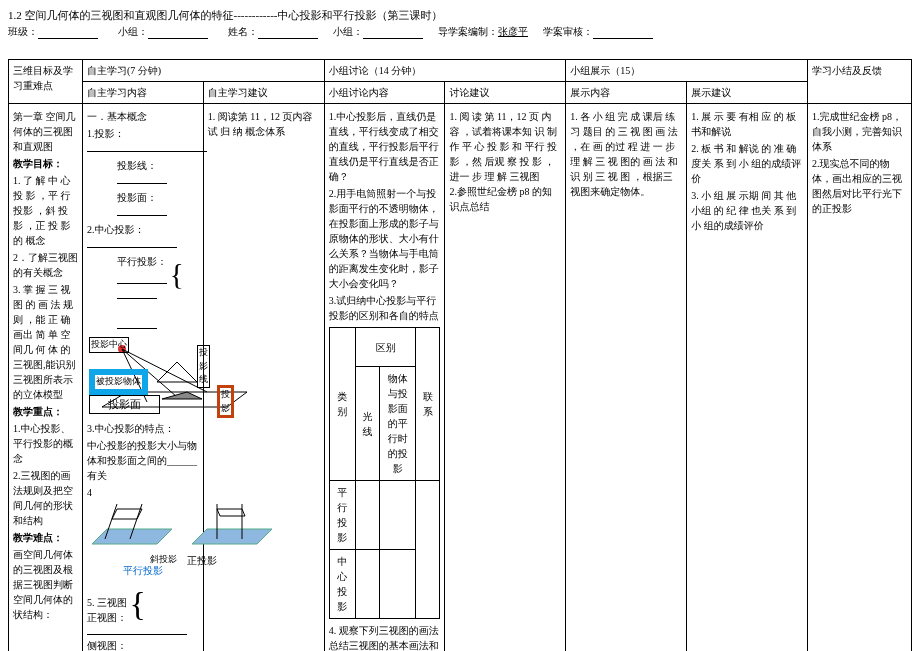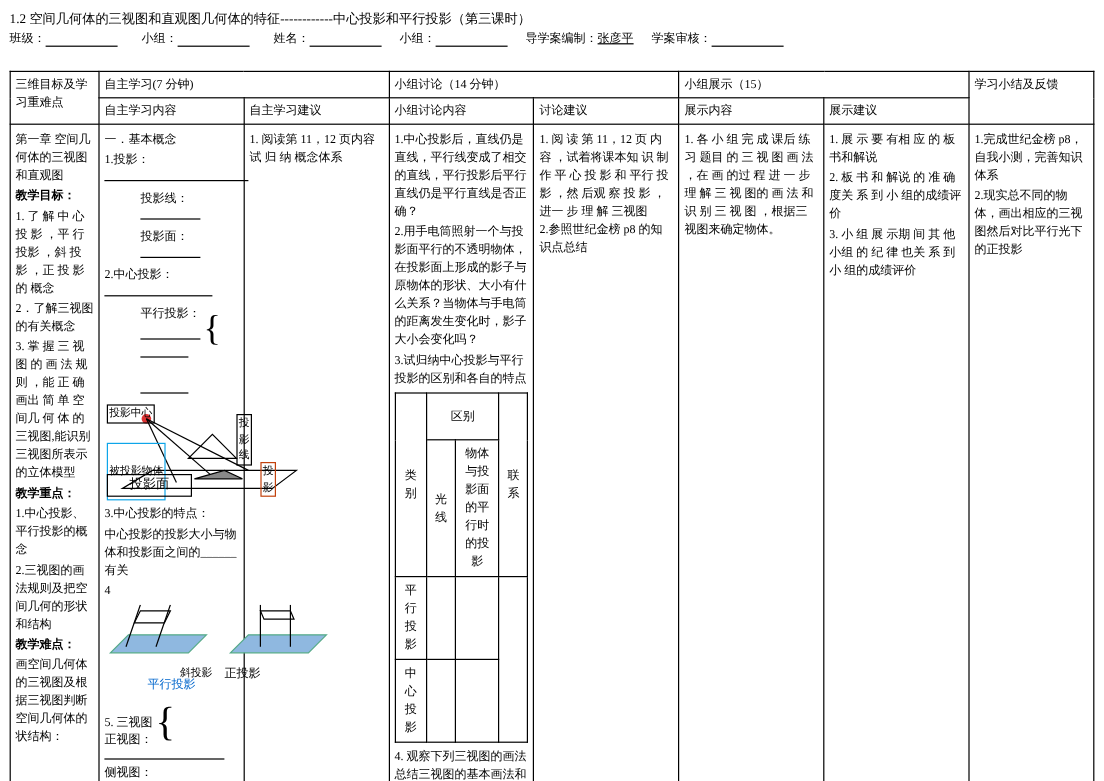--- a/index.html
+++ b/index.html
@@ -95,23 +95,23 @@
           <circle cx="35" cy="12" r="4" fill="#d33"></circle>
           <line x1="35" y1="12" x2="90" y2="60" stroke="#000"></line>
           <line x1="35" y1="12" x2="120" y2="55" stroke="#000"></line>
           <line x1="35" y1="12" x2="60" y2="65" stroke="#000"></line>
           <polygon points="70,45 110,45 90,25" fill="none" stroke="#000"></polygon>
           <polygon points="15,70 140,70 160,55 40,55" fill="none" stroke="#000"></polygon>
           <polygon points="75,62 115,62 100,55" fill="#888" stroke="#000"></polygon>
         </svg>
         <span style="position:absolute;left:2px;top:0;border:1px solid #000;padding:0 1px;font-size:9px">投影中心</span>
         <span style="position:absolute;left:110px;top:8px;border:1px solid #000;padding:0 1px;font-size:9px">投影线</span>
-        <span style="position:absolute;left:2px;top:32px;border:1px solid #0ea5e9;padding:16px 1px;font-size:9px">被投影物体</span>
+        <span style="position:absolute;left:2px;top:32px;border:6px solid #0ea5e9;padding:0 1px;font-size:9px">被投影物体</span>
         <span style="position:absolute;left:2px;top:58px;border:1px solid #000;padding:0 18px;font-size:11px">投影面</span>
-        <span style="position:absolute;left:130px;top:48px;border:1px solid #c2410c;padding:0 1px;font-size:9px">投影</span>
+        <span style="position:absolute;left:130px;top:48px;border:3px solid #c2410c;padding:0 1px;font-size:9px">投影</span>
       </div>
       <p>3.中心投影的特点：</p>
       <p>中心投影的投影大小与物体和投影面之间的______有关</p>
       <p>4</p>
       
       <div class="color-row">
         <div class="oblique">
           <svg width="90" height="45" viewBox="0 0 90 45">
             <polygon points="5,40 70,40 85,25 20,25" fill="#8fb8e0" stroke="#5a8"></polygon>
             <line x1="30" y1="0" x2="18" y2="35" stroke="#000"></line>

